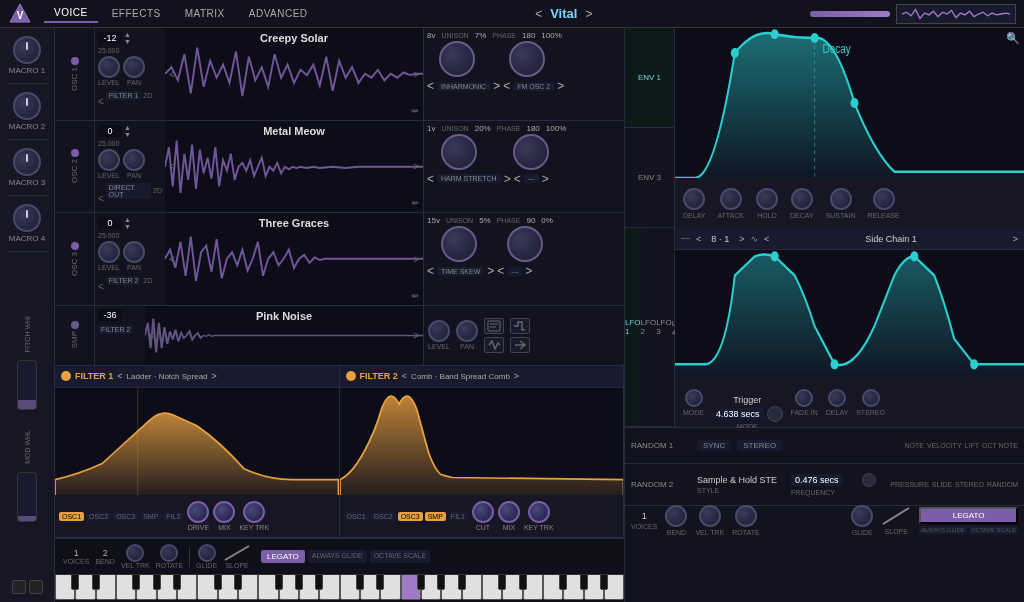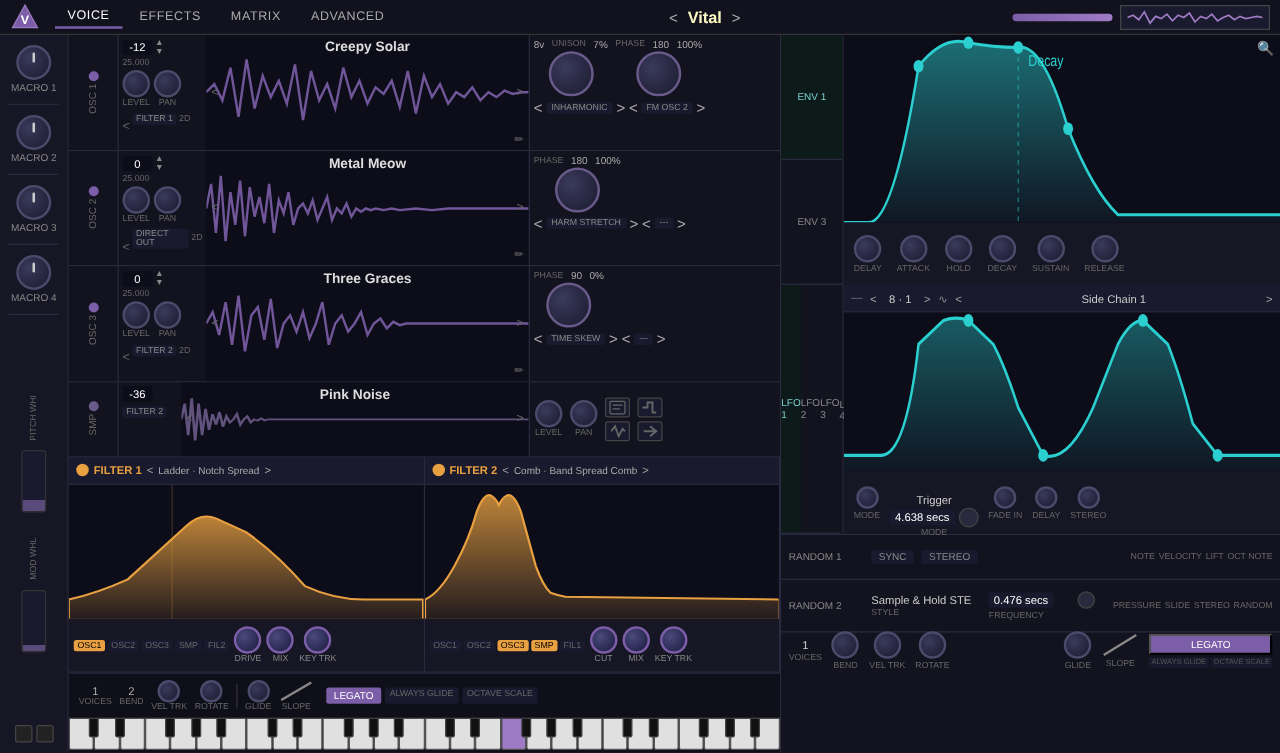--- a/index.html
+++ b/index.html
@@ -49,21 +49,21 @@
       justify-content: center;
       align-items: center;
       gap: 8px;
     }
     .nav-arrow {
       color: #aaa;
       cursor: pointer;
       font-size: 12px;
     }
     .preset-name {
-      color: #fef9c3;
+      color: #7dd3fc;
       font-size: 13px;
       font-weight: bold;
     }
     .top-right {
       display: flex;
       align-items: center;
       gap: 6px;
     }
     .mini-waveform {
       width: 120px;
@@ -906,20 +906,28 @@
             <svg viewBox="0 0 200 70" preserveAspectRatio="none" style="width:100%;height:100%;">
               <polyline points="0,35 3,20 6,50 9,15 12,55 15,25 18,45 21,18 24,52 27,22 30,40 33,28 36,44 39,20 42,50 45,30 48,38 51,25 54,45 57,35 60,32 63,38 66,30 69,42 72,35 75,28 78,42 81,35 84,38 87,32 90,40 93,35 96,37 99,35 102,36 105,35 110,36 115,35 120,36 130,35 140,36 150,35 160,35 170,35 180,35 190,35 200,35" fill="none" stroke="#7b5ea7" stroke-width="1.5" opacity="0.9"></polyline>
             </svg>
           </div>
           <span class="edit-icon">✏</span>
           <span class="nav-arrow-small nav-left">&lt;</span>
           <span class="nav-arrow-small nav-right">&gt;</span>
         </div>
         <div class="osc-right-panel">
           <div class="osc-right-top">
+            <div class="unison-section">
+              <div class="unison-row">
+                <span class="uval">1v</span>
+                <span class="ulabel">UNISON</span>
+                <span class="uval">20%</span>
+              </div>
+              <div class="unison-knob-large"></div>
+            </div>
             <div class="phase-section">
               <div class="unison-row">
                 <span class="ulabel">PHASE</span>
                 <span class="uval">180</span>
                 <span class="uval">100%</span>
               </div>
               <div class="unison-knob-large"></div>
             </div>
           </div>
           <div class="osc-bottom-tags">
@@ -969,20 +977,28 @@
             <svg viewBox="0 0 200 70" preserveAspectRatio="none" style="width:100%;height:100%;">
               <polyline points="0,35 4,28 8,42 12,22 16,48 20,18 24,52 28,30 32,25 36,45 40,20 44,50 48,35 52,30 56,40 60,28 64,44 68,35 72,22 76,48 80,35 84,30 88,40 92,35 96,28 100,42 104,35 108,32 112,38 116,34 120,36 124,35 130,35 140,35 150,35 160,35 170,35 180,35 190,35 200,35" fill="none" stroke="#7b5ea7" stroke-width="1.5" opacity="0.9"></polyline>
             </svg>
           </div>
           <span class="edit-icon">✏</span>
           <span class="nav-arrow-small nav-left">&lt;</span>
           <span class="nav-arrow-small nav-right">&gt;</span>
         </div>
         <div class="osc-right-panel">
           <div class="osc-right-top">
+            <div class="unison-section">
+              <div class="unison-row">
+                <span class="uval">15v</span>
+                <span class="ulabel">UNISON</span>
+                <span class="uval">5%</span>
+              </div>
+              <div class="unison-knob-large"></div>
+            </div>
             <div class="phase-section">
               <div class="unison-row">
                 <span class="ulabel">PHASE</span>
                 <span class="uval">90</span>
                 <span class="uval">0%</span>
               </div>
               <div class="unison-knob-large"></div>
             </div>
           </div>
           <div class="osc-bottom-tags">

